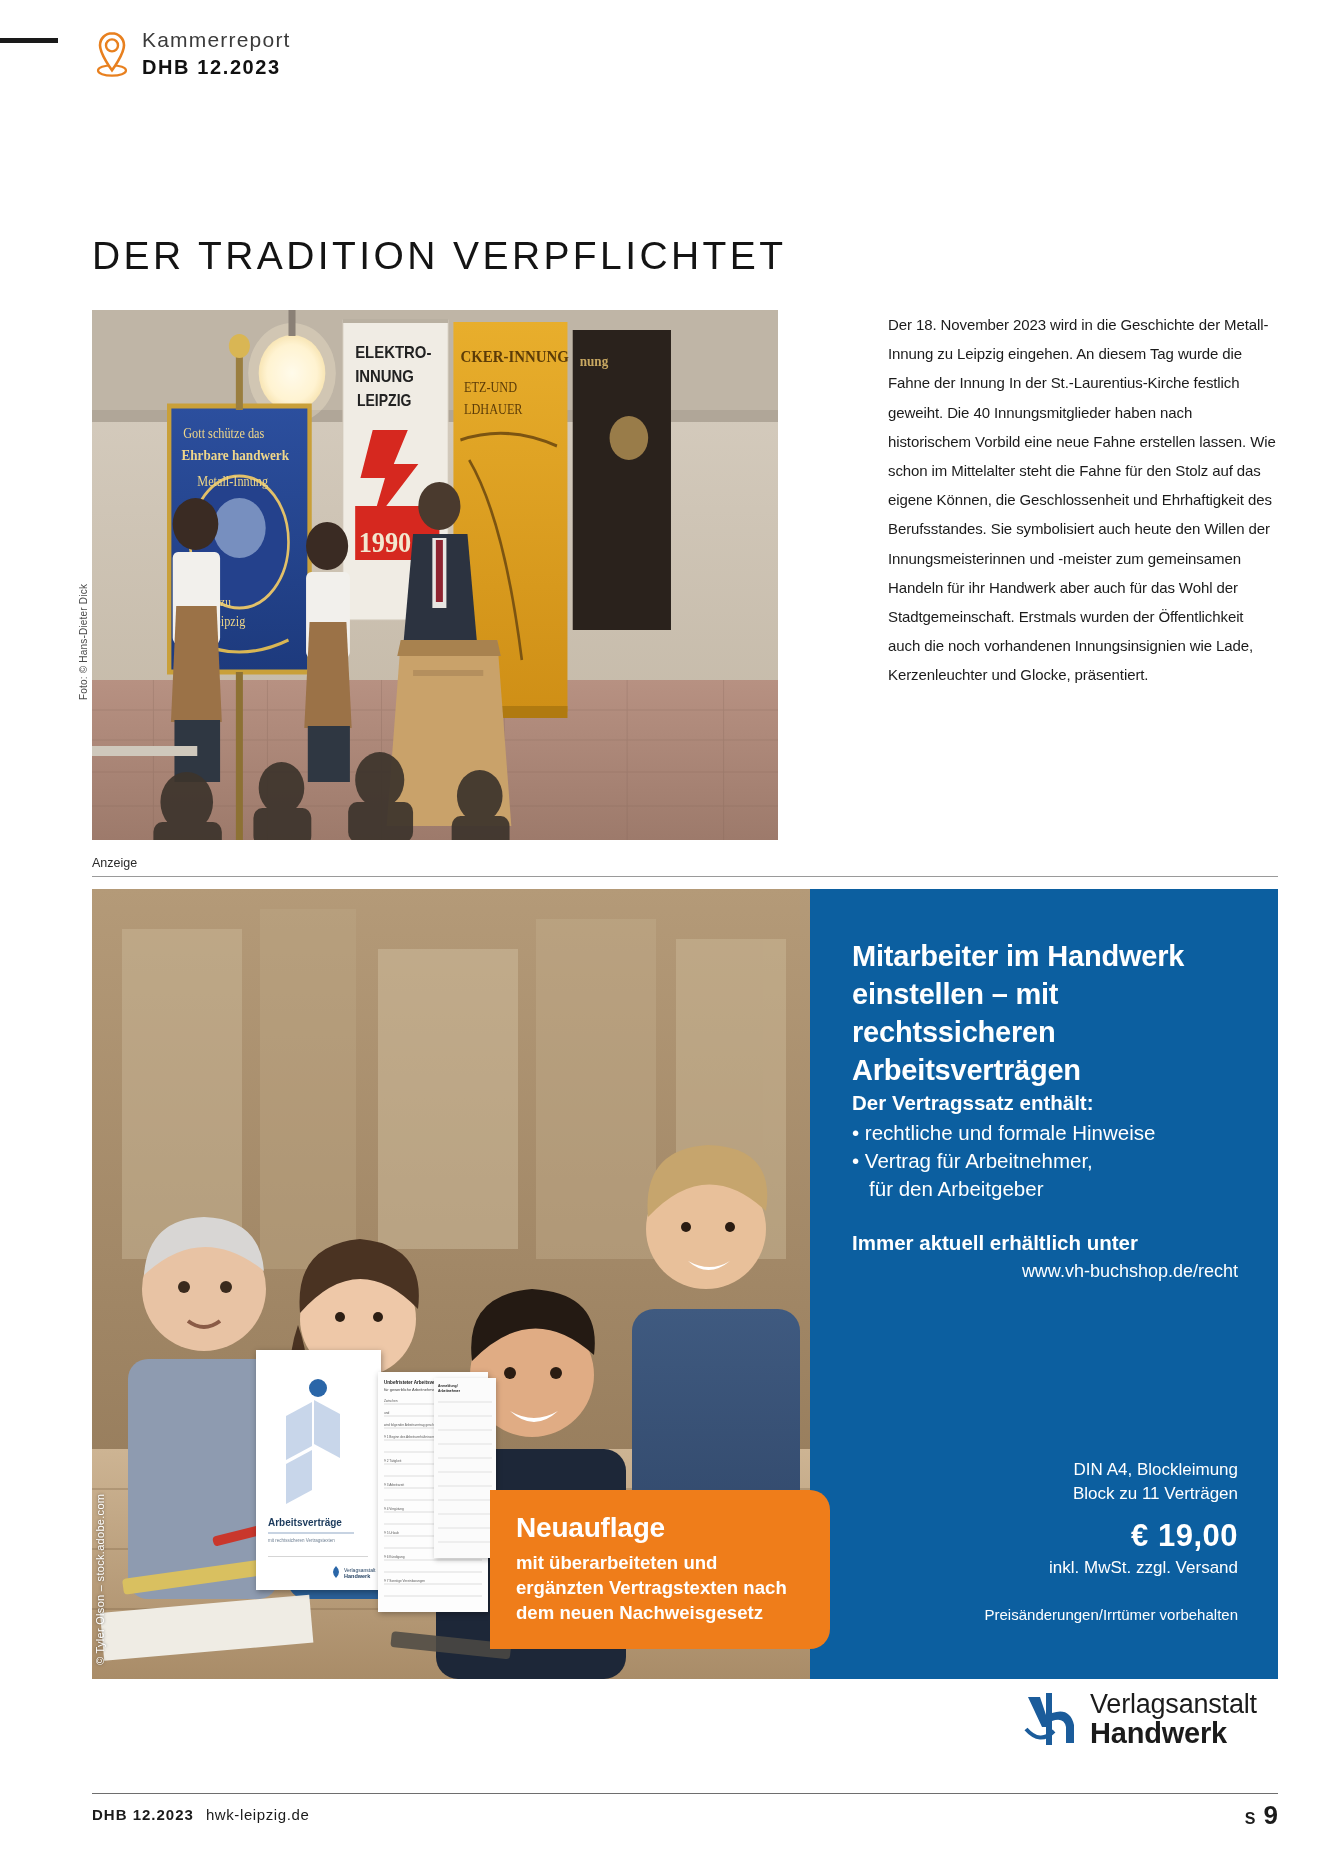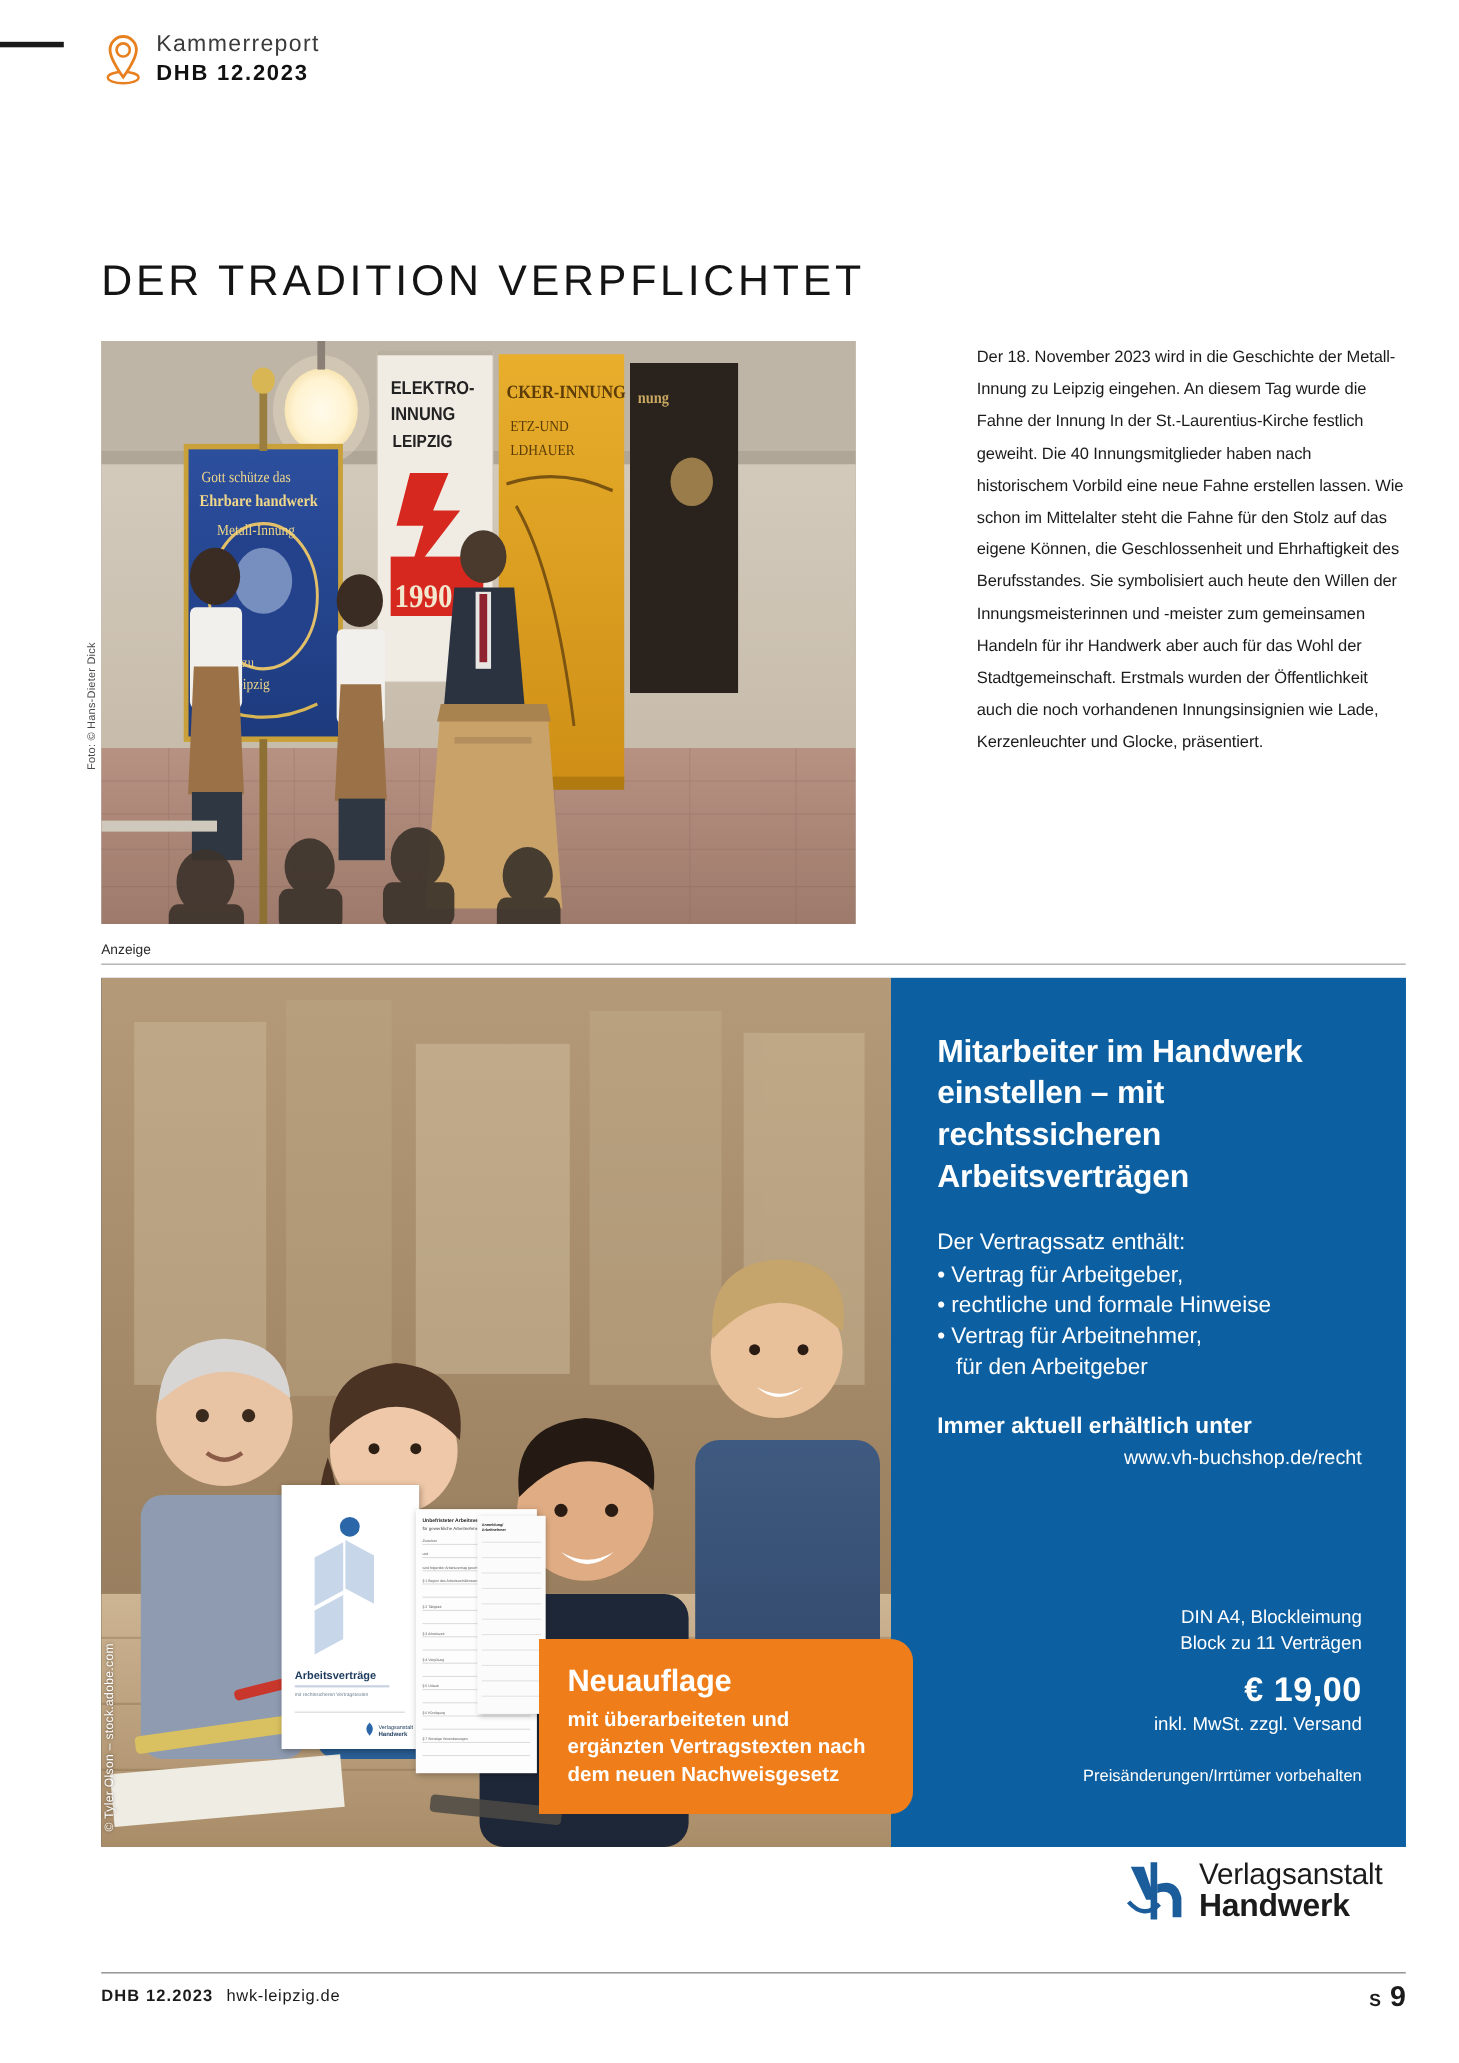--- a/index.html
+++ b/index.html
@@ -152,24 +152,23 @@
     letter-spacing: -0.2px;
   }
   .ad-sub {
     margin-top: 30px;
     font-size: 20.5px;
     line-height: 28px;
     font-weight: 400;
     letter-spacing: .1px;
   }
   .ad-bold {
-    margin-top: 26px;
     font-size: 20.5px;
     line-height: 28px;
-    font-weight: 400;
+    font-weight: 700;
   }
   .ad-list {
     margin-top: 2px;
     font-size: 20.5px;
     line-height: 28px;
     list-style: none;
   }
   .ad-list li { white-space: pre-wrap; }
   .ad-bold2 {
     margin-top: 26px;
@@ -507,21 +506,20 @@
           <rect x="430" y="724" width="90" height="14" rx="4" transform="rotate(-9 430 724)"></rect>
         </g>
       </svg>
       <div class="ad-credit">© Tyler Olson – stock.adobe.com</div>
     </div>
 
     <div class="ad-panel">
       <div class="ad-head">Mitarbeiter im Handwerk einstellen – mit rechtssicheren Arbeitsverträgen</div>
       <div class="ad-bold">Der Vertragssatz enthält:</div>
       <ul class="ad-list">
-        <li>• Vertrag für Arbeitgeber,</li>
         <li>• rechtliche und formale Hinweise</li>
         <li>• Vertrag für Arbeitnehmer,</li>
         <li>   für den Arbeitgeber</li>
       </ul>
       <div class="ad-bold2">Immer aktuell erhältlich unter</div>
       <div class="ad-url">www.vh-buchshop.de/recht</div>
 
       <div class="price-block">
         <div class="price-spec">DIN A4, Blockleimung</div>
         <div class="price-spec">Block zu 11 Verträgen</div>

